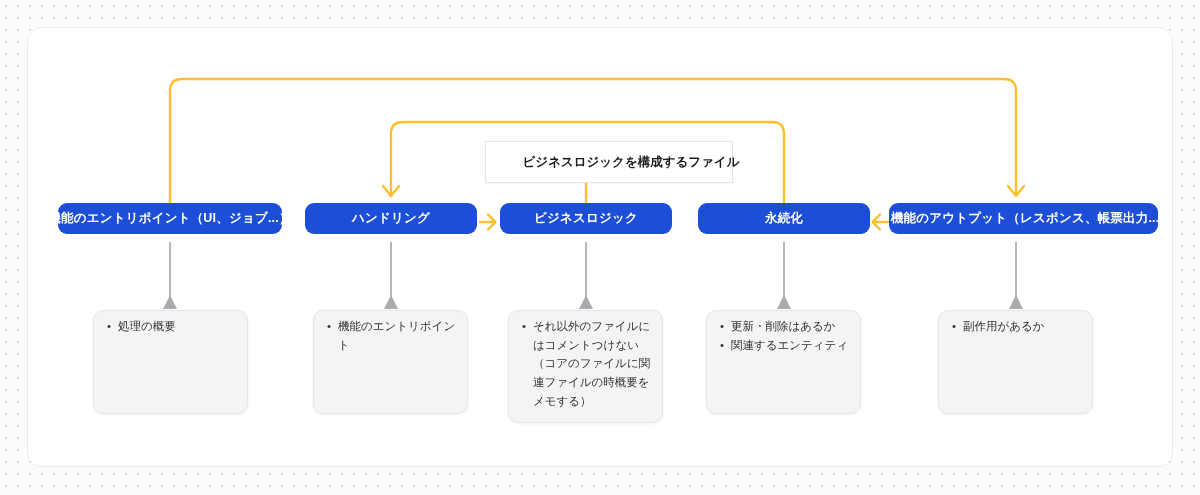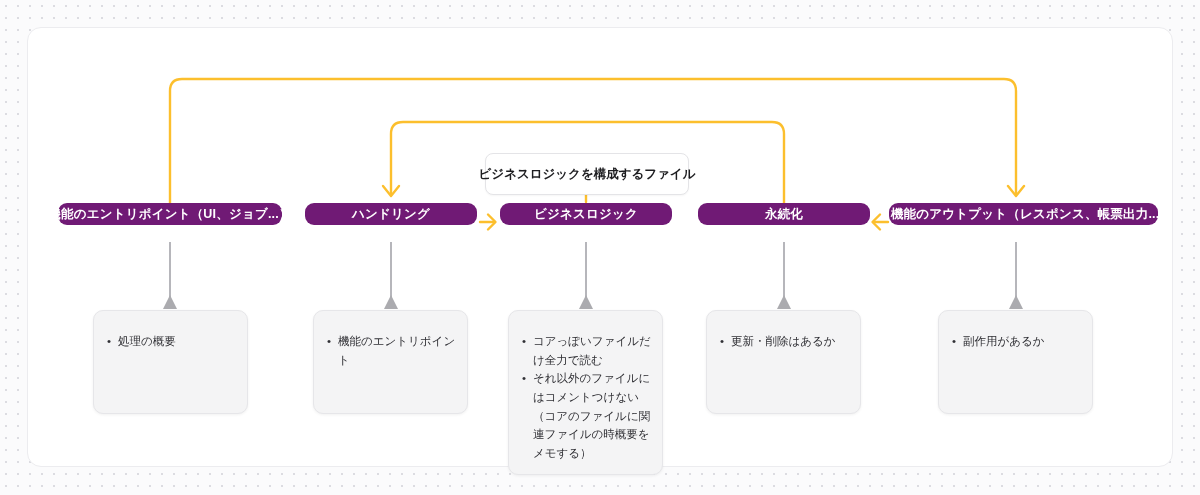--- a/index.html
+++ b/index.html
@@ -46,65 +46,66 @@
     stroke: #b6b6bb;
     stroke-width: 2;
   }
   .tri-gray {
     fill: #ababaf;
     stroke: none;
   }
   .node {
     position: absolute;
     top: 203px;
-    height: 22px;
-    background: #701a75;
+    height: 31px;
+    background: #1d4ed8;
     border-radius: 9px;
     color: #ffffff;
     font-size: 12.5px;
     font-weight: 700;
     display: flex;
     align-items: center;
     justify-content: center;
     white-space: nowrap;
     letter-spacing: 0.2px;
   }
   .node-entry       { left: 58px;  width: 224px; }
   .node-handling    { left: 305px; width: 172px; font-family: Liberation Serif, serif; }
   .node-business    { left: 500px; width: 172px; }
   .node-persistence { left: 698px; width: 172px; }
   .node-output      { left: 889px; width: 253px; padding-left: 16px; }
   .annotation-box {
     position: absolute;
     left: 485px;
-    top: 153px;
+    top: 141px;
     width: 202px;
     height: 40px;
     background: #ffffff;
     border: 1px solid #e4e4e7;
-    border-radius: 8px;
+    border-radius: 0;
     display: flex;
     align-items: center;
     justify-content: center;
     font-size: 12.5px;
     font-weight: 700;
     color: #1d1d20;
     white-space: nowrap;
     box-shadow: 0 1px 2px rgba(0,0,0,0.04);
+    padding-left: 44px;
   }
   .note {
     position: absolute;
     top: 310px;
     width: 155px;
     min-height: 104px;
     box-sizing: border-box;
     background: #f4f4f5;
     border: 1px solid #e6e6e9;
     border-radius: 10px;
-    padding: 21px 9px 12px 12px;
+    padding: 6px 9px 12px 12px;
     box-shadow: 0 1px 3px rgba(0,0,0,0.06);
   }
   .note-1 { left: 93px; }
   .note-2 { left: 313px; }
   .note-3 { left: 508px; }
   .note-4 { left: 706px; }
   .note-5 { left: 938px; }
   .note ul {
     margin: 0;
     padding: 0;
@@ -184,26 +185,26 @@
     <li>処理の概要</li>
   </ul>
 </div>
 <div class="note note-2">
   <ul>
     <li>機能のエントリポイント</li>
   </ul>
 </div>
 <div class="note note-3">
   <ul>
-    <li>コアっぽいファイルだけ全力で読む</li>
     <li>それ以外のファイルにはコメントつけない（コアのファイルに関連ファイルの時概要をメモする）</li>
   </ul>
 </div>
 <div class="note note-4">
   <ul>
     <li>更新・削除はあるか</li>
+    <li>関連するエンティティ</li>
   </ul>
 </div>
 <div class="note note-5">
   <ul>
     <li>副作用があるか</li>
   </ul>
 </div>
 
 </body></html>

